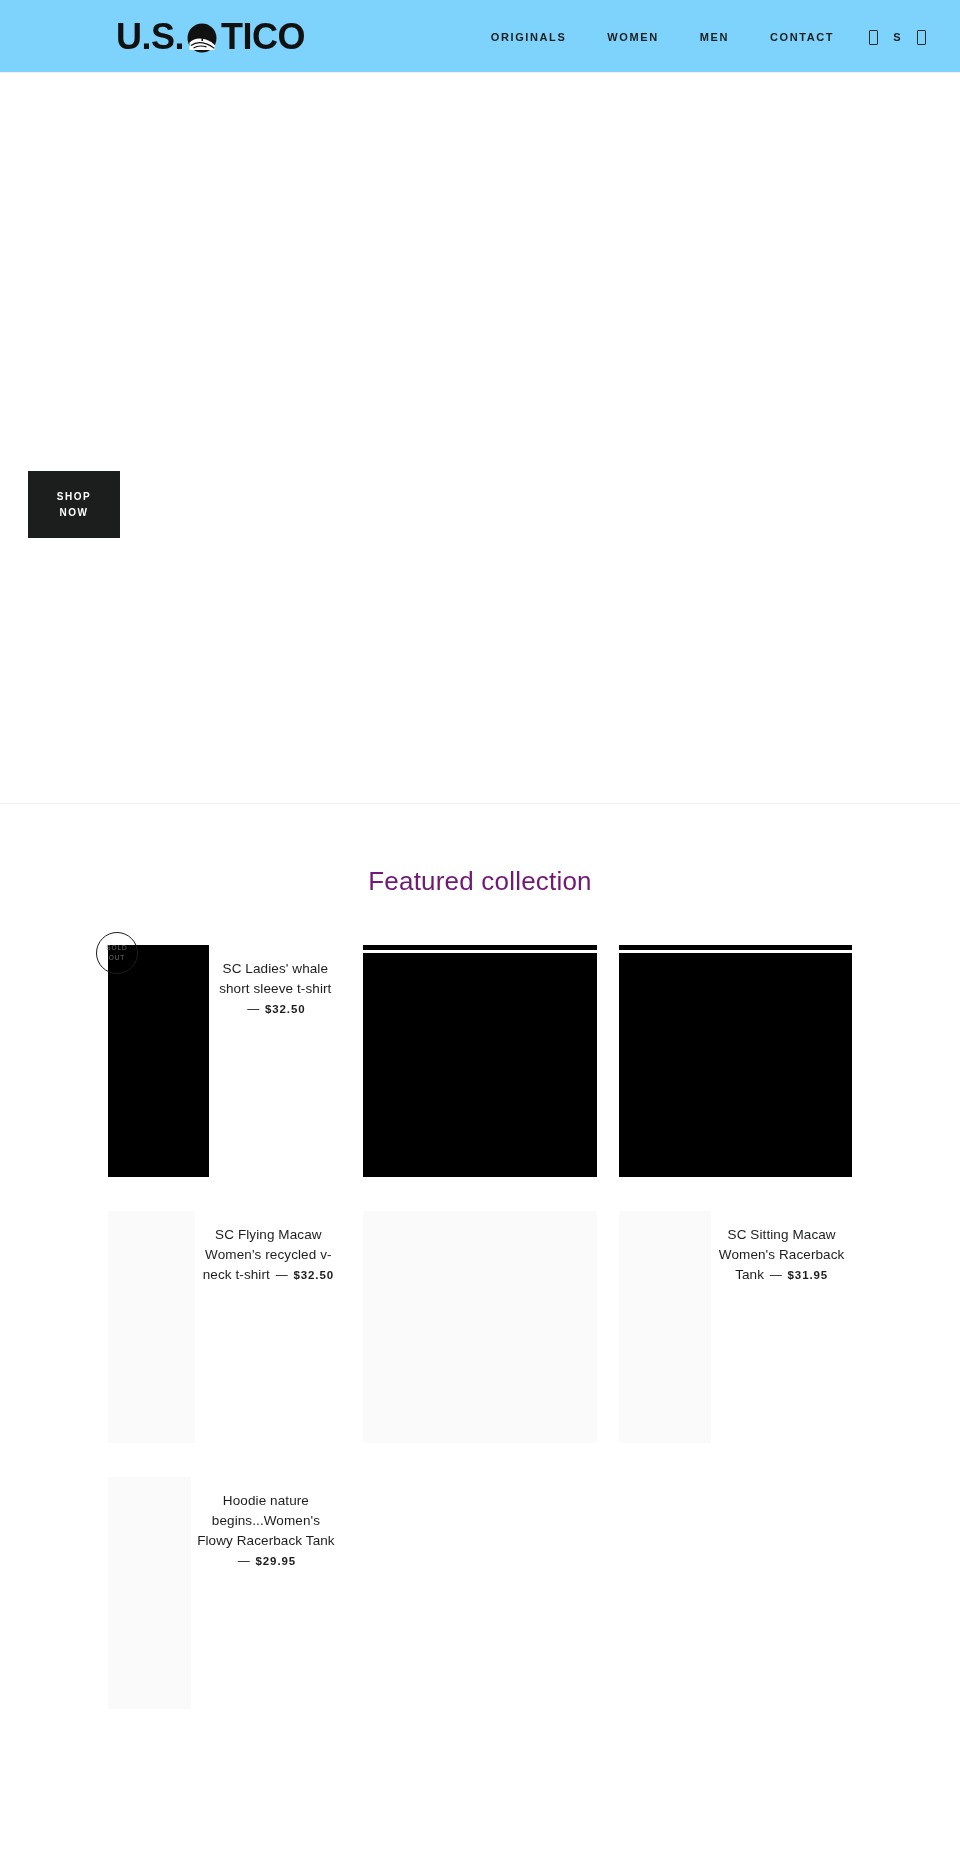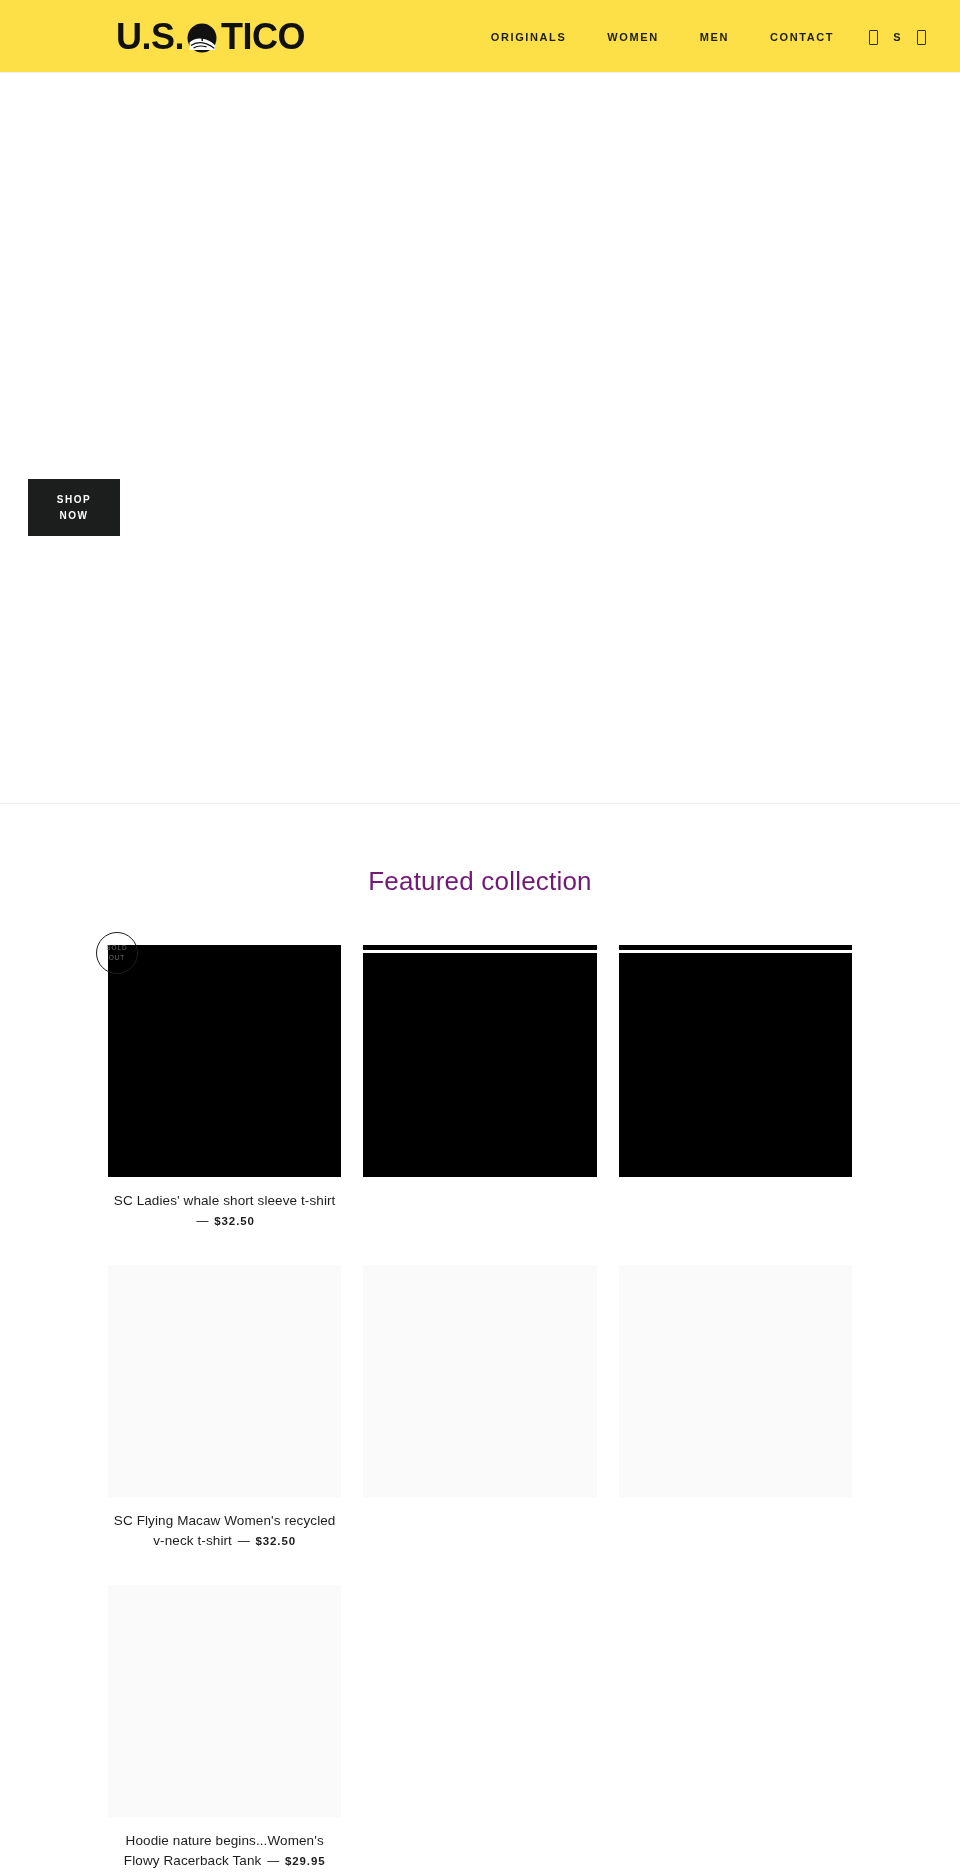--- a/index.html
+++ b/index.html
@@ -16,21 +16,21 @@
     width: 960px;
     min-height: 1875px;
     position: relative;
     overflow-x: hidden;
   }
 
   
   .site-header {
     height: 72px;
     width: 100%;
-    background: #fde047;
+    background: #7dd3fc;
     display: flex;
     align-items: center;
     padding: 2px 0 0 116px;
     position: relative;
   }
 
   .logo-wrap {
     display: flex;
     align-items: center;
     text-decoration: none;
@@ -140,33 +140,32 @@
     left: 28px;
     top: 398px;
   }
 
   .shop-now-btn {
     display: inline-flex;
     flex-direction: column;
     align-items: center;
     justify-content: center;
     width: 92px;
-    height: 57px;
+    height: 67px;
     background: #1c1d1d;
     color: #ffffff;
     border: none;
     cursor: pointer;
     font-size: 10px;
     font-weight: 700;
     letter-spacing: 1.5px;
     line-height: 1.55;
     text-transform: uppercase;
     text-align: center;
     text-decoration: none;
-    margin-top: 8px;
   }
 
   
   .collection-section {
     padding: 62px 0 40px 0;
     background: #ffffff;
   }
 
   .section-title {
     text-align: center;
@@ -181,21 +180,21 @@
     width: 744px;
     margin: 0 auto;
     display: grid;
     grid-template-columns: repeat(3, 1fr);
     column-gap: 22px;
     row-gap: 34px;
   }
 
   .product-card {
     display: flex;
-    flex-direction: column;
+    flex-direction: row;
     text-decoration: none;
     color: #1c1d1d;
     position: relative;
   }
 
   .product-media {
     width: 100%;
     height: 232px;
     position: relative;
     overflow: visible;
@@ -358,20 +357,25 @@
       </div>
     </a>
 
 
     <a class="product-card" href="#">
       <div class="product-media"></div>
     </a>
 
     <a class="product-card" href="#">
       <div class="product-media"></div>
+      <div class="product-info">
+        <span class="product-title">SC Sitting Macaw Women's Racerback Tank</span>
+        <span class="price-sep">—</span>
+        <span class="product-price">$31.95</span>
+      </div>
     </a>
 
     <a class="product-card" href="#">
       <div class="product-media"></div>
       <div class="product-info">
         <span class="product-title">Hoodie nature begins...Women's Flowy Racerback Tank</span>
         <span class="price-sep">—</span>
         <span class="product-price">$29.95</span>
       </div>
     </a>

